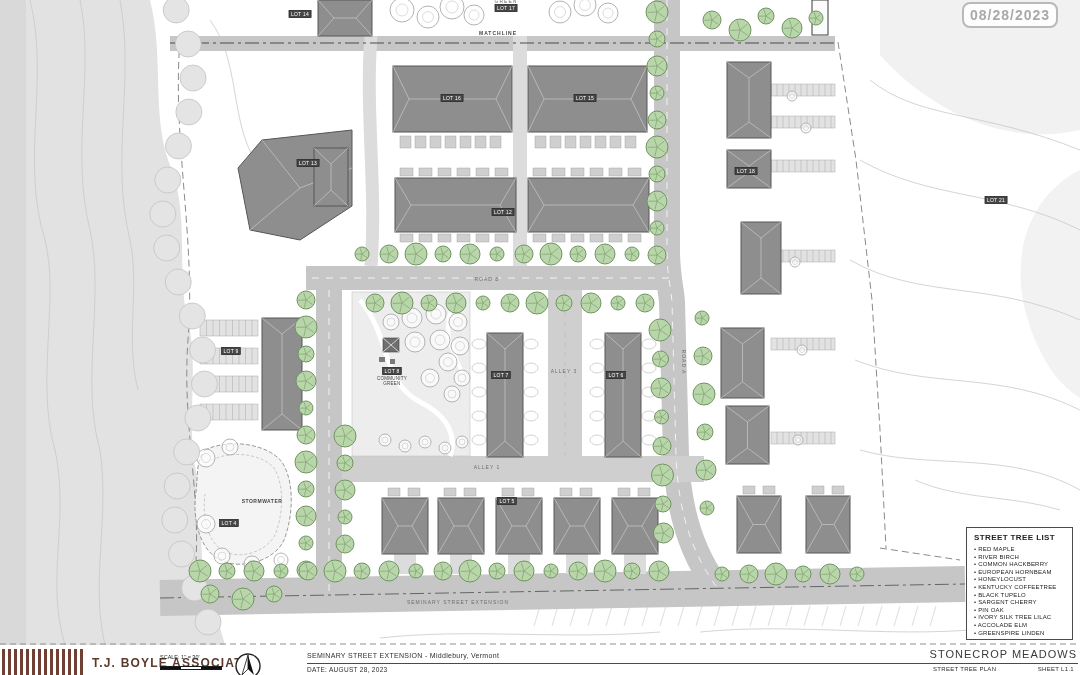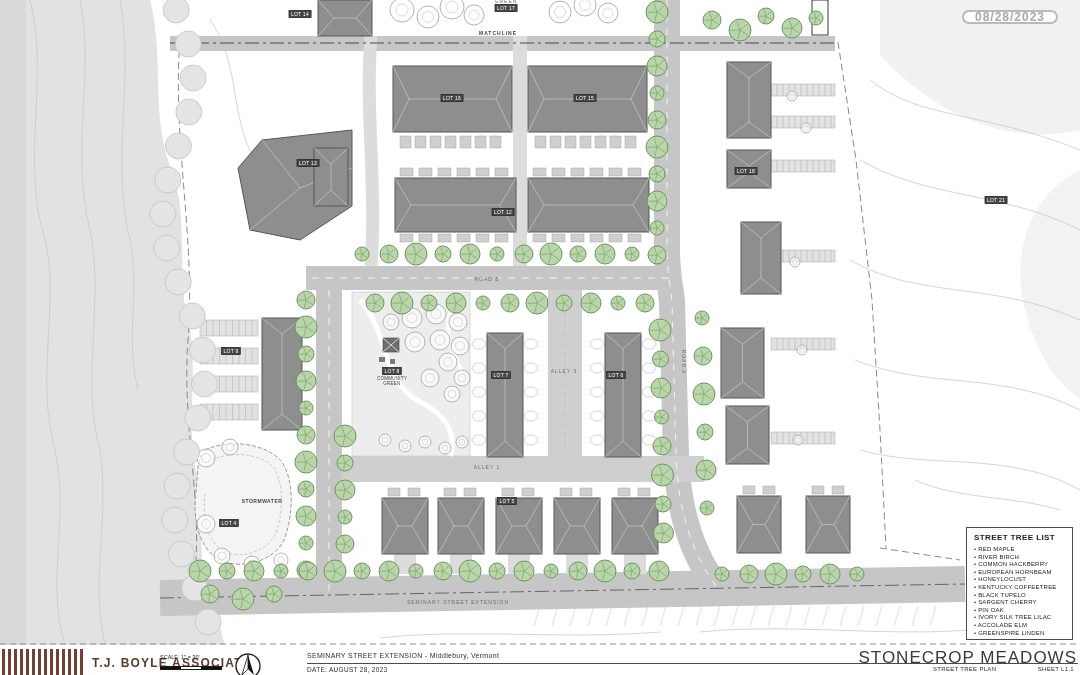--- a/index.html
+++ b/index.html
@@ -16,22 +16,22 @@
     letter-spacing:2px;transform:translate(-50%,-50%) scale(.5);transform-origin:center;}
   .plabel.dark{color:#454545;font-weight:bold;}
   .plabel.vert{transform:translate(-50%,-50%) scale(.5) rotate(90deg);}
   .lot-box{position:absolute;background:#474747;color:#ffffff;border:1px solid #1f1f1f;
     padding:1px 3px;font-size:9px;letter-spacing:.5px;white-space:nowrap;
     transform:translate(-50%,-50%) scale(.55);}
   .two-line{position:absolute;color:#3f3f3f;font-size:9px;letter-spacing:.5px;text-align:center;
     line-height:10px;transform:translate(-50%,0) scale(.5);transform-origin:top center;white-space:nowrap;}
 
   
-  .stamp{position:absolute;left:962px;top:10px;width:96px;height:14px;border:2px solid #b9b9b9;
-    border-radius:8px;color:#a9a9a9;font-weight:bold;font-size:12px;letter-spacing:1px;
+  .stamp{position:absolute;left:962px;top:2px;width:96px;height:26px;border:2px solid #b9b9b9;
+    border-radius:8px;color:#a9a9a9;font-weight:bold;font-size:14px;letter-spacing:1px;
     display:flex;align-items:center;justify-content:center;background:rgba(255,255,255,.85);}
 
   
   .tree-list{position:absolute;left:966px;top:527px;width:107px;height:113px;background:#ffffff;
     border:1.5px solid #4a4a4a;padding:5px 5px 3px 7px;}
   .tree-list h3{margin:0 0 4px 0;font-size:8px;letter-spacing:.4px;color:#1d1d1d;
     font-weight:bold;}
   .tree-list ul{margin:0;padding:0;list-style:none;}
   .tree-list li{font-size:6px;line-height:7.6px;color:#1d1d1d;letter-spacing:.2px;white-space:nowrap;}
   .tree-list li::before{content:"• ";}
@@ -43,21 +43,21 @@
   .firm{position:absolute;left:92px;top:11px;font-size:12px;font-weight:bold;color:#5c3a2c;
     letter-spacing:1.2px;white-space:nowrap;}
   .scale-wrap{position:absolute;left:160px;top:9px;width:70px;}
   .scale-label{font-size:10px;transform:scale(.55);transform-origin:left top;color:#222;white-space:nowrap;}
   .scale-bar{margin-top:1px;width:62px;height:4px;border:1px solid #1a1a1a;
     background:linear-gradient(90deg,#111 0 33%,#fff 33% 66%,#111 66% 100%);}
   .north{position:absolute;left:233px;top:6px;}
   .proj-line{position:absolute;left:307px;top:7px;font-size:7px;color:#2e2e2e;letter-spacing:.3px;}
   .rule{position:absolute;left:307px;top:18px;width:771px;height:1px;background:#4a4a4a;}
   .date-line{position:absolute;left:307px;top:21px;font-size:6.5px;color:#2e2e2e;letter-spacing:.3px;}
-  .project-name{position:absolute;right:3px;top:3px;font-size:17px;color:#3a3a3a;
+  .project-name{position:absolute;right:3px;top:3px;font-size:11px;color:#3a3a3a;
     letter-spacing:1px;white-space:nowrap;}
   .sheet-title{position:absolute;left:933px;top:21px;font-size:6px;color:#2e2e2e;letter-spacing:.3px;}
   .sheet-no{position:absolute;right:6px;top:21px;font-size:6px;color:#2e2e2e;letter-spacing:.3px;}
 </style>
 </head>
 <body>
 
 <div class="sheet">
 
   <div class="plan">

